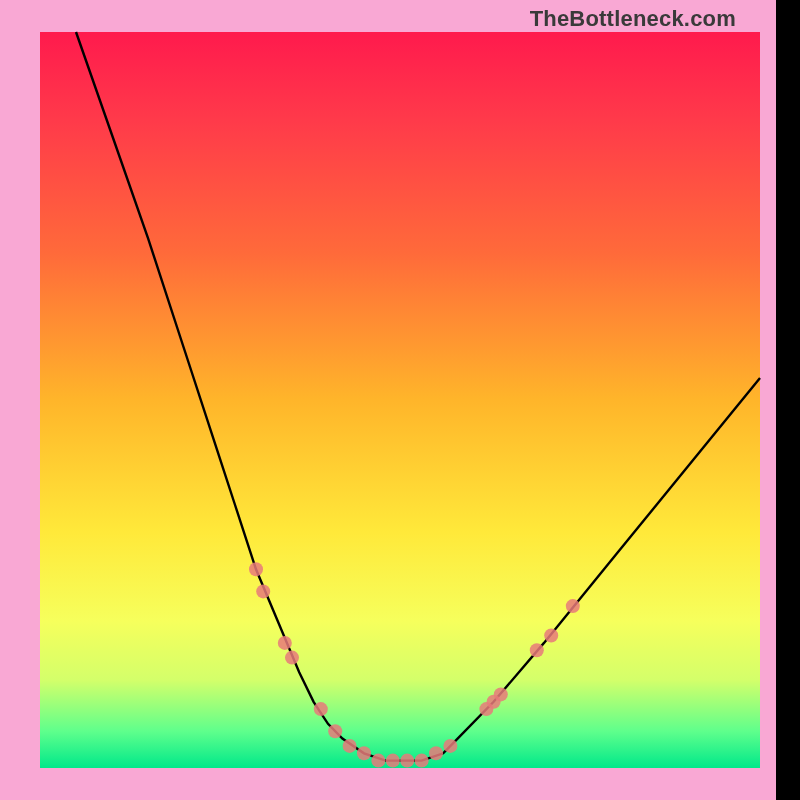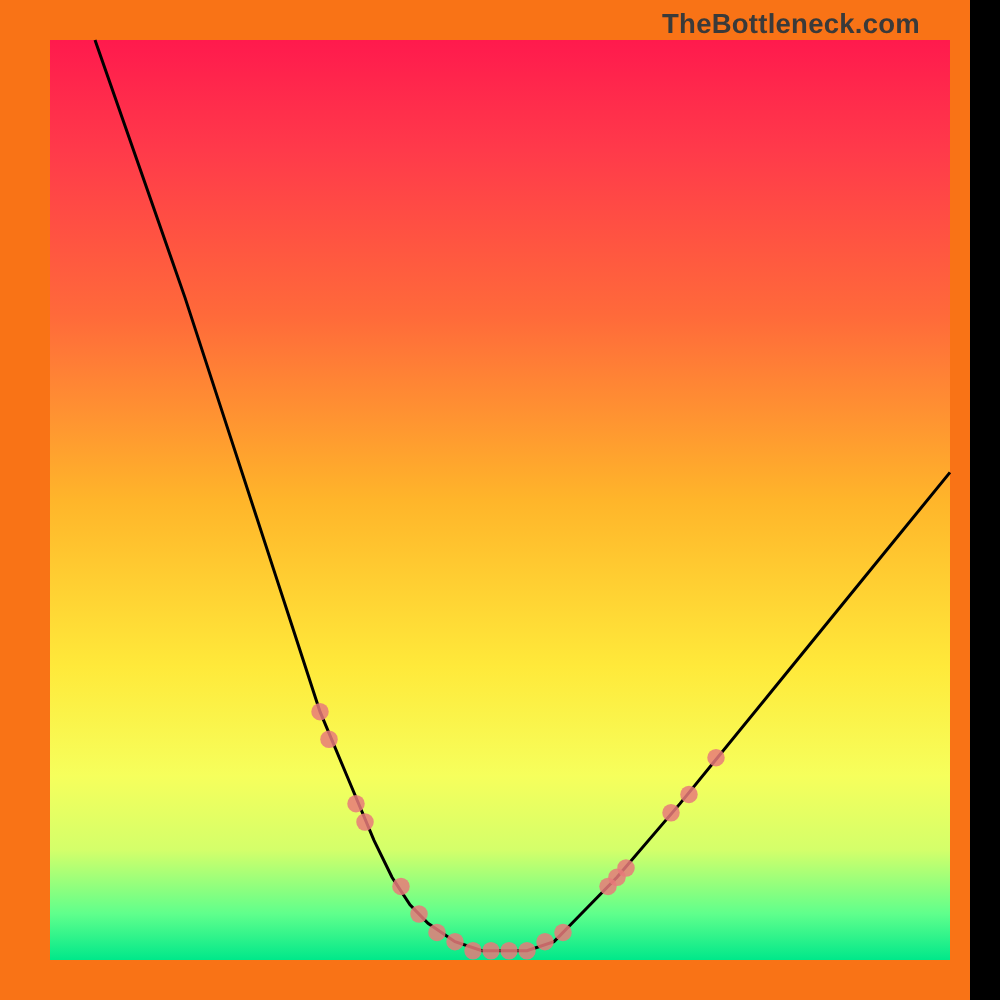--- a/index.html
+++ b/index.html
@@ -10,21 +10,21 @@
     background: #000;
     overflow: hidden;
     font-family: Arial, Helvetica, sans-serif;
   }
   .frame {
     position: absolute;
     top: 0;
     left: 0;
     width: 776px;
     height: 800px;
-    background: #f97316;
+    background: #f9a8d4;
   }
   .plot-area {
     position: absolute;
     top: 32px;
     left: 40px;
     width: 720px;
     height: 736px;
     
     background: linear-gradient(
       to bottom,

